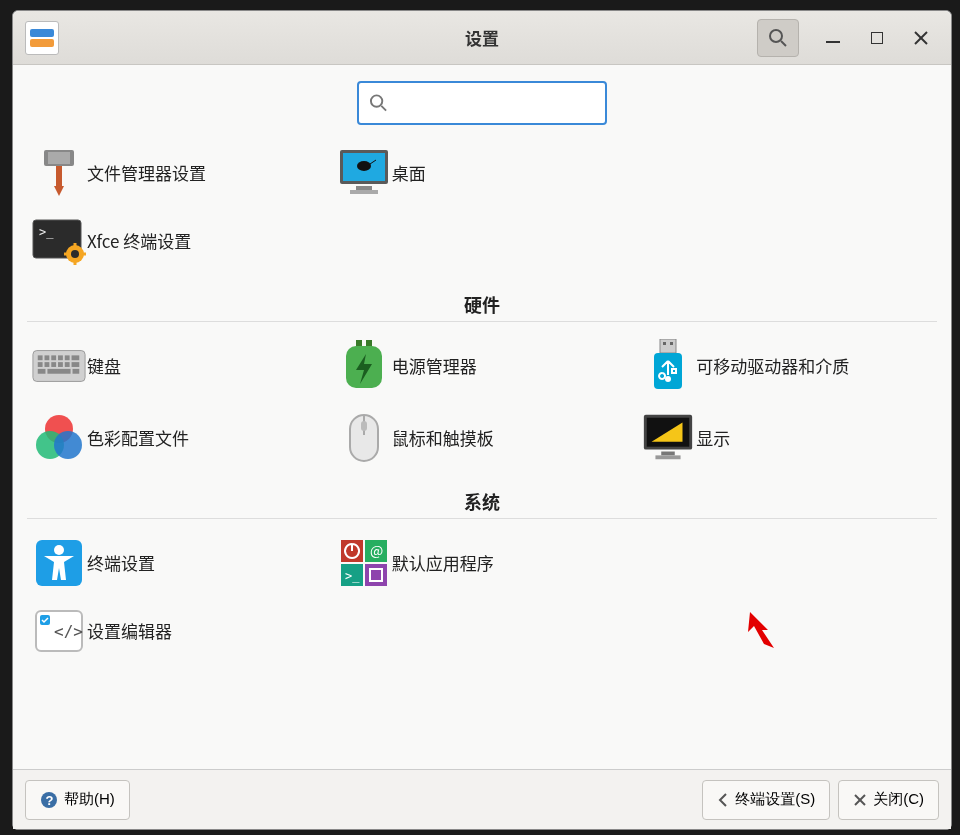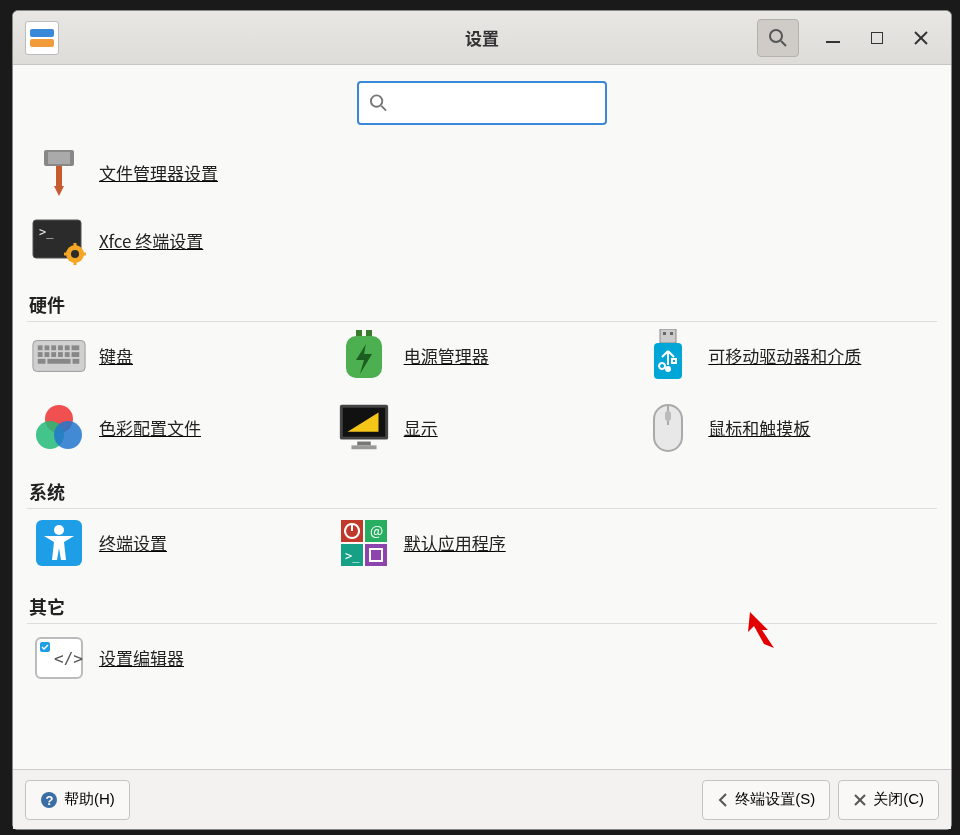--- a/index.html
+++ b/index.html
@@ -130,46 +130,47 @@
   padding: 0 14px;
 }
 .row3 {
   display: grid;
   grid-template-columns: repeat(3, 1fr);
   gap: 4px;
 }
 .item {
   display: flex;
   align-items: center;
-  gap: 12px;
+  gap: 0;
   padding: 6px 4px;
   cursor: pointer;
   min-height: 66px;
-  text-decoration: underline;
 }
 .icon {
   width: 56px;
   height: 56px;
   display: flex;
   align-items: center;
   justify-content: center;
   flex-shrink: 0;
 }
 .item-label {
   font-size: 17px;
   color: #222;
   line-height: 1.3;
 }
 .section-header {
   font-size: 18px;
   font-weight: bold;
   color: #222;
   padding: 10px 2px 4px 2px;
   border-bottom: 1px solid #ddd;
+  margin-bottom: 10px;
   margin-top: 6px;
+  text-align: center;
 }
 .footer {
   height: 60px;
   border-top: 1px solid #ccc;
   background: #f3f2f0;
   display: flex;
   align-items: center;
   padding: 0 12px;
   gap: 8px;
 }
@@ -248,20 +249,33 @@
       <div class="item">
         <span class="icon">
           <svg width="50" height="50" viewBox="0 0 50 50">
             <rect x="10" y="2" width="30" height="16" rx="2" fill="#888"></rect>
             <rect x="14" y="4" width="22" height="12" fill="#aaa"></rect>
             <rect x="22" y="18" width="6" height="20" fill="#c75a2e"></rect>
             <polygon points="20,38 30,38 25,48" fill="#c75a2e"></polygon>
           </svg>
         </span>
         <span class="item-label">文件管理器设置</span>
+      </div>
+      <div class="item">
+        <span class="icon">
+          <svg width="56" height="50" viewBox="0 0 56 50">
+            <rect x="4" y="2" width="48" height="34" rx="2" fill="#5a5a5a"></rect>
+            <rect x="7" y="5" width="42" height="28" fill="#1fa9e1"></rect>
+            <ellipse cx="28" cy="18" rx="7" ry="5" fill="#111"></ellipse>
+            <line x1="28" y1="20" x2="40" y2="12" stroke="#111" stroke-width="1"></line>
+            <rect x="20" y="38" width="16" height="4" fill="#888"></rect>
+            <rect x="14" y="42" width="28" height="4" fill="#aaa"></rect>
+          </svg>
+        </span>
+        <span class="item-label">桌面</span>
       </div>
     </div>
 
     <div class="row3">
       <div class="item">
         <span class="icon">
           <svg width="56" height="50" viewBox="0 0 56 50">
             <rect x="2" y="4" width="48" height="38" rx="3" fill="#2b2b2b" stroke="#555"></rect>
             <text x="8" y="20" fill="#eee" font-size="12" font-family="monospace">&gt;_</text>
             <circle cx="44" cy="38" r="9" fill="#f5a623"></circle>
@@ -334,39 +348,39 @@
           <svg width="52" height="52" viewBox="0 0 52 52">
             <circle cx="26" cy="17" r="14" fill="#e33" opacity="0.85"></circle>
             <circle cx="17" cy="33" r="14" fill="#2b7" opacity="0.85"></circle>
             <circle cx="35" cy="33" r="14" fill="#27c" opacity="0.85"></circle>
           </svg>
         </span>
         <span class="item-label">色彩配置文件</span>
       </div>
       <div class="item">
         <span class="icon">
+          <svg width="40" height="54" viewBox="0 0 40 54">
+            <rect x="6" y="4" width="28" height="46" rx="14" fill="#e8e8e8" stroke="#aaa" stroke-width="2"></rect>
+            <line x1="20" y1="4" x2="20" y2="24" stroke="#aaa" stroke-width="2"></line>
+            <rect x="17" y="10" width="6" height="10" rx="3" fill="#bbb"></rect>
+          </svg>
+        </span>
+        <span class="item-label">鼠标和触摸板</span>
+      </div>
+      <div class="item">
+        <span class="icon">
           <svg width="58" height="52" viewBox="0 0 58 52">
             <rect x="4" y="2" width="50" height="36" rx="2" fill="#444"></rect>
             <rect x="7" y="5" width="44" height="30" fill="#111"></rect>
             <polygon points="12,30 44,10 44,30" fill="#f5c518"></polygon>
             <rect x="22" y="40" width="14" height="4" fill="#777"></rect>
             <rect x="16" y="44" width="26" height="4" fill="#999"></rect>
           </svg>
         </span>
         <span class="item-label">显示</span>
-      </div>
-      <div class="item">
-        <span class="icon">
-          <svg width="40" height="54" viewBox="0 0 40 54">
-            <rect x="6" y="4" width="28" height="46" rx="14" fill="#e8e8e8" stroke="#aaa" stroke-width="2"></rect>
-            <line x1="20" y1="4" x2="20" y2="24" stroke="#aaa" stroke-width="2"></line>
-            <rect x="17" y="10" width="6" height="10" rx="3" fill="#bbb"></rect>
-          </svg>
-        </span>
-        <span class="item-label">鼠标和触摸板</span>
       </div>
     </div>
 
     <div class="section-header">系统</div>
     <div class="row3">
       <div class="item">
         <span class="icon">
           <svg width="50" height="50" viewBox="0 0 50 50">
             <rect x="2" y="2" width="46" height="46" rx="6" fill="#1e9ee6"></rect>
             <circle cx="25" cy="12" r="5" fill="#fff"></circle>
@@ -385,21 +399,20 @@
             <rect x="2" y="26" width="22" height="22" fill="#16a085"></rect>
             <text x="6" y="42" fill="#fff" font-size="12" font-family="monospace">&gt;_</text>
             <rect x="26" y="26" width="22" height="22" fill="#8e44ad"></rect>
             <rect x="31" y="31" width="12" height="12" stroke="#fff" stroke-width="2" fill="none"></rect>
           </svg>
         </span>
         <span class="item-label">默认应用程序</span>
       </div>
     </div>
 
-    <div class="section-header">其它</div>
     <div class="row3">
       <div class="item">
         <span class="icon">
           <svg width="50" height="44" viewBox="0 0 50 44">
             <rect x="2" y="2" width="46" height="40" rx="5" fill="#fff" stroke="#bbb" stroke-width="2"></rect>
             <rect x="6" y="6" width="10" height="10" rx="2" fill="#1e9ee6"></rect>
             <path d="M8 11 l2 2 l4 -4" stroke="#fff" stroke-width="1.5" fill="none"></path>
             <text x="20" y="28" font-size="16" fill="#555" font-family="monospace">&lt;/&gt;</text>
           </svg>
         </span>

